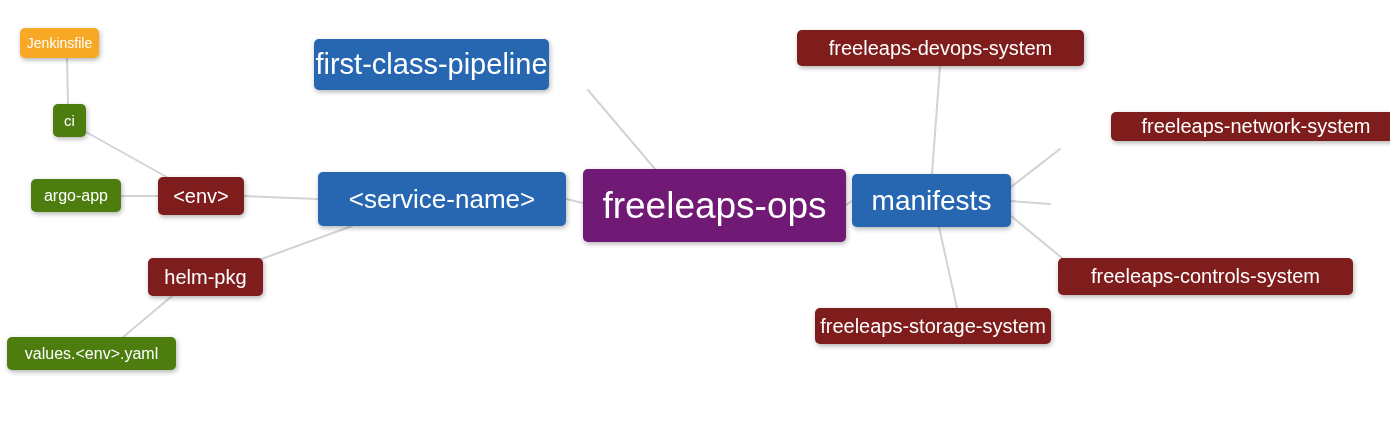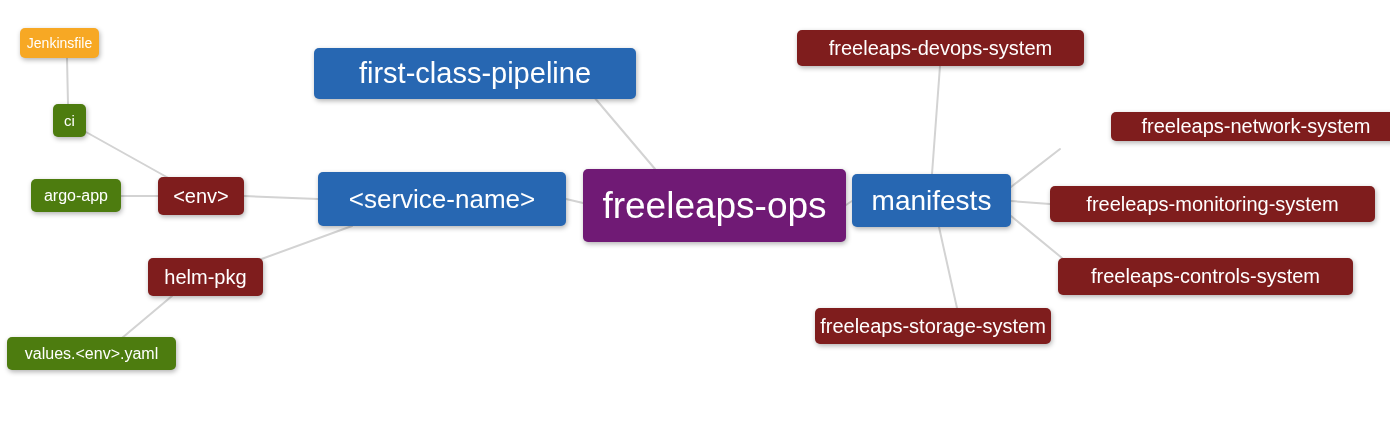--- a/index.html
+++ b/index.html
@@ -41,21 +41,21 @@
   .c-blue   { background: #2767b2; }
   .c-green  { background: #7f1d1d; }
   .c-dark   { background: #701a75; }
   .c-red    { background: #4d7c0f; }
   .c-orange { background: #f7a824; }
 
   .n-jenkinsfile { left: 20px;  top: 28px;  width: 79px;  height: 30px; font-size: 14px; }
   .n-ci          { left: 53px;  top: 104px; width: 33px;  height: 33px; font-size: 15px; }
   .n-argo-app    { left: 31px;  top: 179px; width: 90px;  height: 33px; font-size: 16px; }
   .n-env         { left: 158px; top: 177px; width: 86px;  height: 38px; font-size: 20px; }
-  .n-pipeline    { left: 314px; top: 48px;  width: 322px; height: 51px; font-size: 29px; }
+  .n-pipeline    { left: 314px; top: 39px;  width: 235px; height: 51px; font-size: 29px; }
   .n-service     { left: 318px; top: 172px; width: 248px; height: 54px; font-size: 26px; }
   .n-ops         { left: 583px; top: 169px; width: 263px; height: 73px; font-size: 37px; }
   .n-manifests   { left: 852px; top: 174px; width: 159px; height: 53px; font-size: 28px; }
   .n-devops      { left: 797px; top: 30px;  width: 287px; height: 36px; font-size: 20px; }
   .n-network     { left: 1111px;top: 112px; width: 290px; height: 29px; font-size: 20px; }
   .n-monitoring  { left: 1050px;top: 186px; width: 325px; height: 36px; font-size: 20px; }
   .n-controls    { left: 1058px;top: 258px; width: 295px; height: 37px; font-size: 20px; }
   .n-storage     { left: 815px; top: 308px; width: 236px; height: 36px; font-size: 20px; }
   .n-helm-pkg    { left: 148px; top: 258px; width: 115px; height: 38px; font-size: 20px; }
   .n-values-yaml { left: 7px;   top: 337px; width: 169px; height: 33px; font-size: 16px; }
@@ -85,19 +85,18 @@
   <div class="node c-orange n-jenkinsfile">Jenkinsfile</div>
   <div class="node c-red    n-ci">ci</div>
   <div class="node c-red    n-argo-app">argo-app</div>
   <div class="node c-green  n-env">&lt;env&gt;</div>
   <div class="node c-blue   n-pipeline">first-class-pipeline</div>
   <div class="node c-blue   n-service">&lt;service-name&gt;</div>
   <div class="node c-dark   n-ops">freeleaps-ops</div>
   <div class="node c-blue   n-manifests">manifests</div>
   <div class="node c-green  n-devops">freeleaps-devops-system</div>
   <div class="node c-green  n-network">freeleaps-network-system</div>
-  <div class="node c-green  n-monitoring">freeleaps-monitoring-system</div>
   <div class="node c-green  n-controls">freeleaps-controls-system</div>
   <div class="node c-green  n-storage">freeleaps-storage-system</div>
   <div class="node c-green  n-helm-pkg">helm-pkg</div>
   <div class="node c-red    n-values-yaml">values.&lt;env&gt;.yaml</div>
 
 </div>
 
 </body></html>

